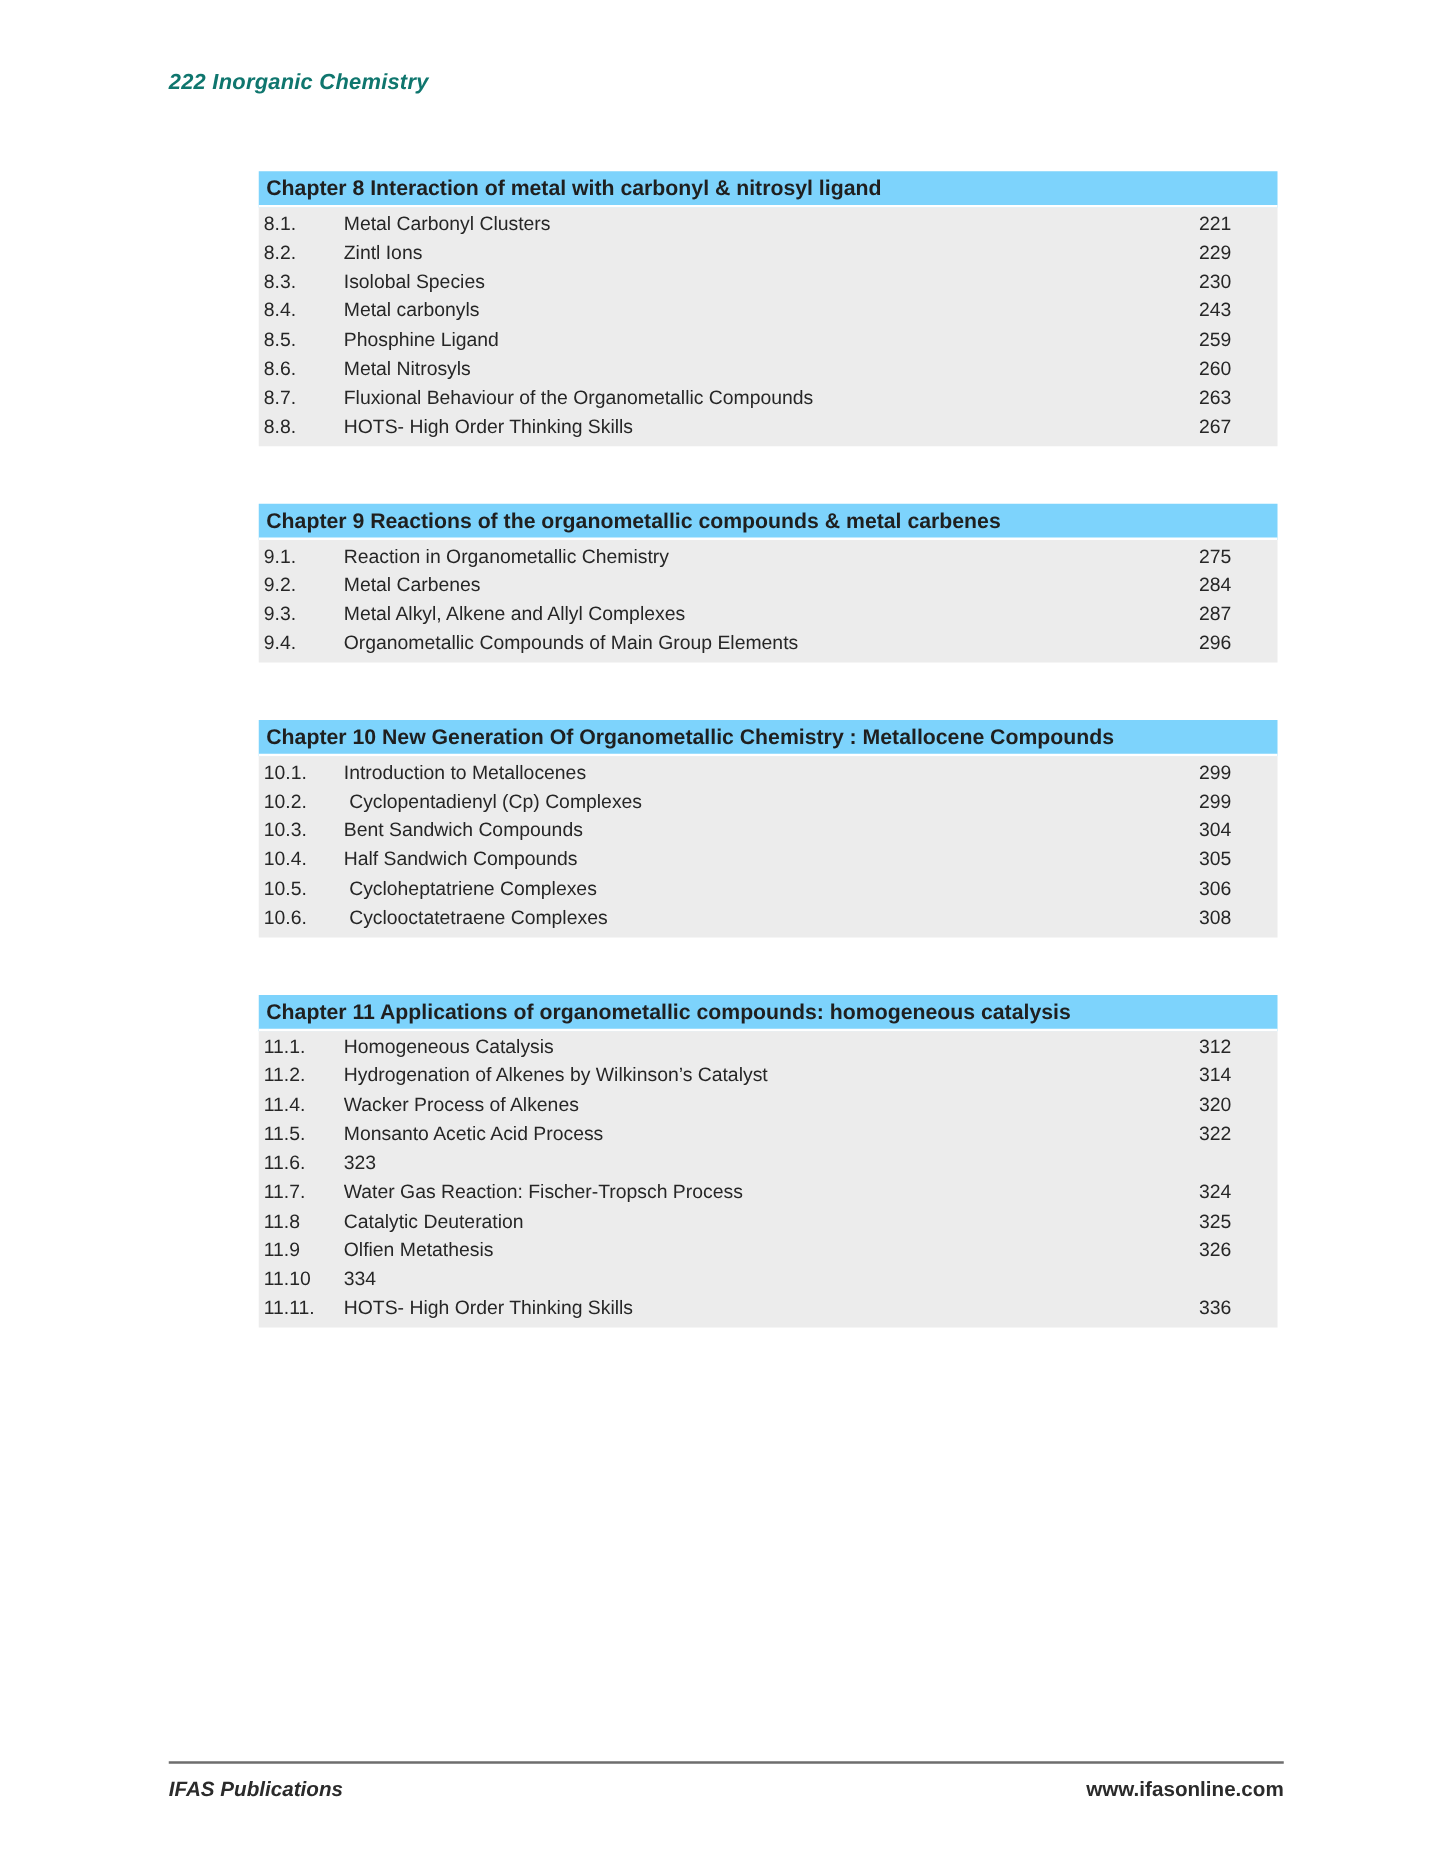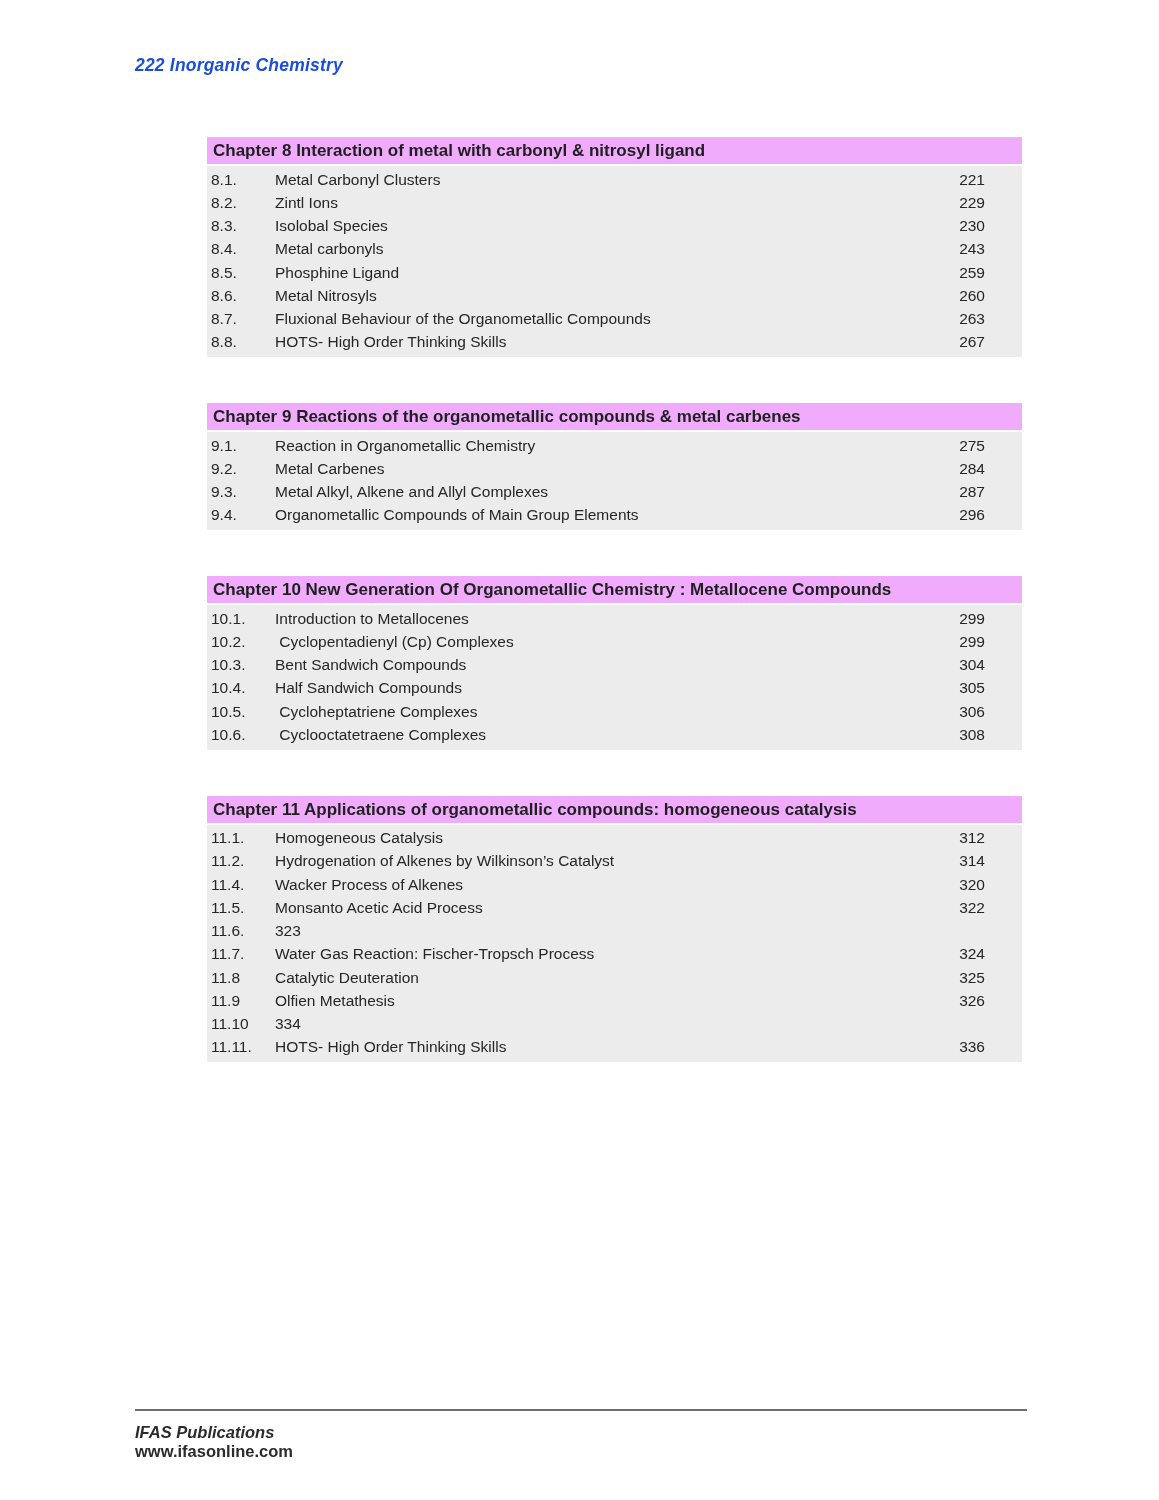--- a/index.html
+++ b/index.html
@@ -16,34 +16,34 @@
     color: #262626;
     overflow: hidden;
   }
   .page-header {
     position: absolute;
     left: 135px;
     top: 55px;
     font-size: 17.5px;
     font-weight: bold;
     font-style: italic;
-    color: #1d4ed8;
+    color: #0f766e;
     letter-spacing: 0.2px;
   }
   .toc {
     position: absolute;
     left: 207px;
     top: 137px;
     width: 815px;
   }
   .chapter-block {
     margin-bottom: 46px;
   }
   .chapter-header {
-    background: #f0abfc;
+    background: #7dd3fc;
     border-bottom: 2px solid #ffffff;
     height: 27px;
     line-height: 27px;
     padding-left: 6px;
     font-size: 17px;
     font-weight: bold;
     color: #1f1f1f;
     white-space: pre;
     overflow: hidden;
   }
@@ -84,21 +84,20 @@
     background: #6e6e6e;
   }
   .footer-row {
     position: absolute;
     left: 135px;
     top: 1423px;
     width: 892px;
     display: flex;
     justify-content: space-between;
     align-items: baseline;
-    flex-direction: column;
   }
   .footer-left {
     font-size: 16.5px;
     font-weight: bold;
     font-style: italic;
     color: #2b2b2b;
   }
   .footer-right {
     font-size: 16.5px;
     font-weight: bold;

